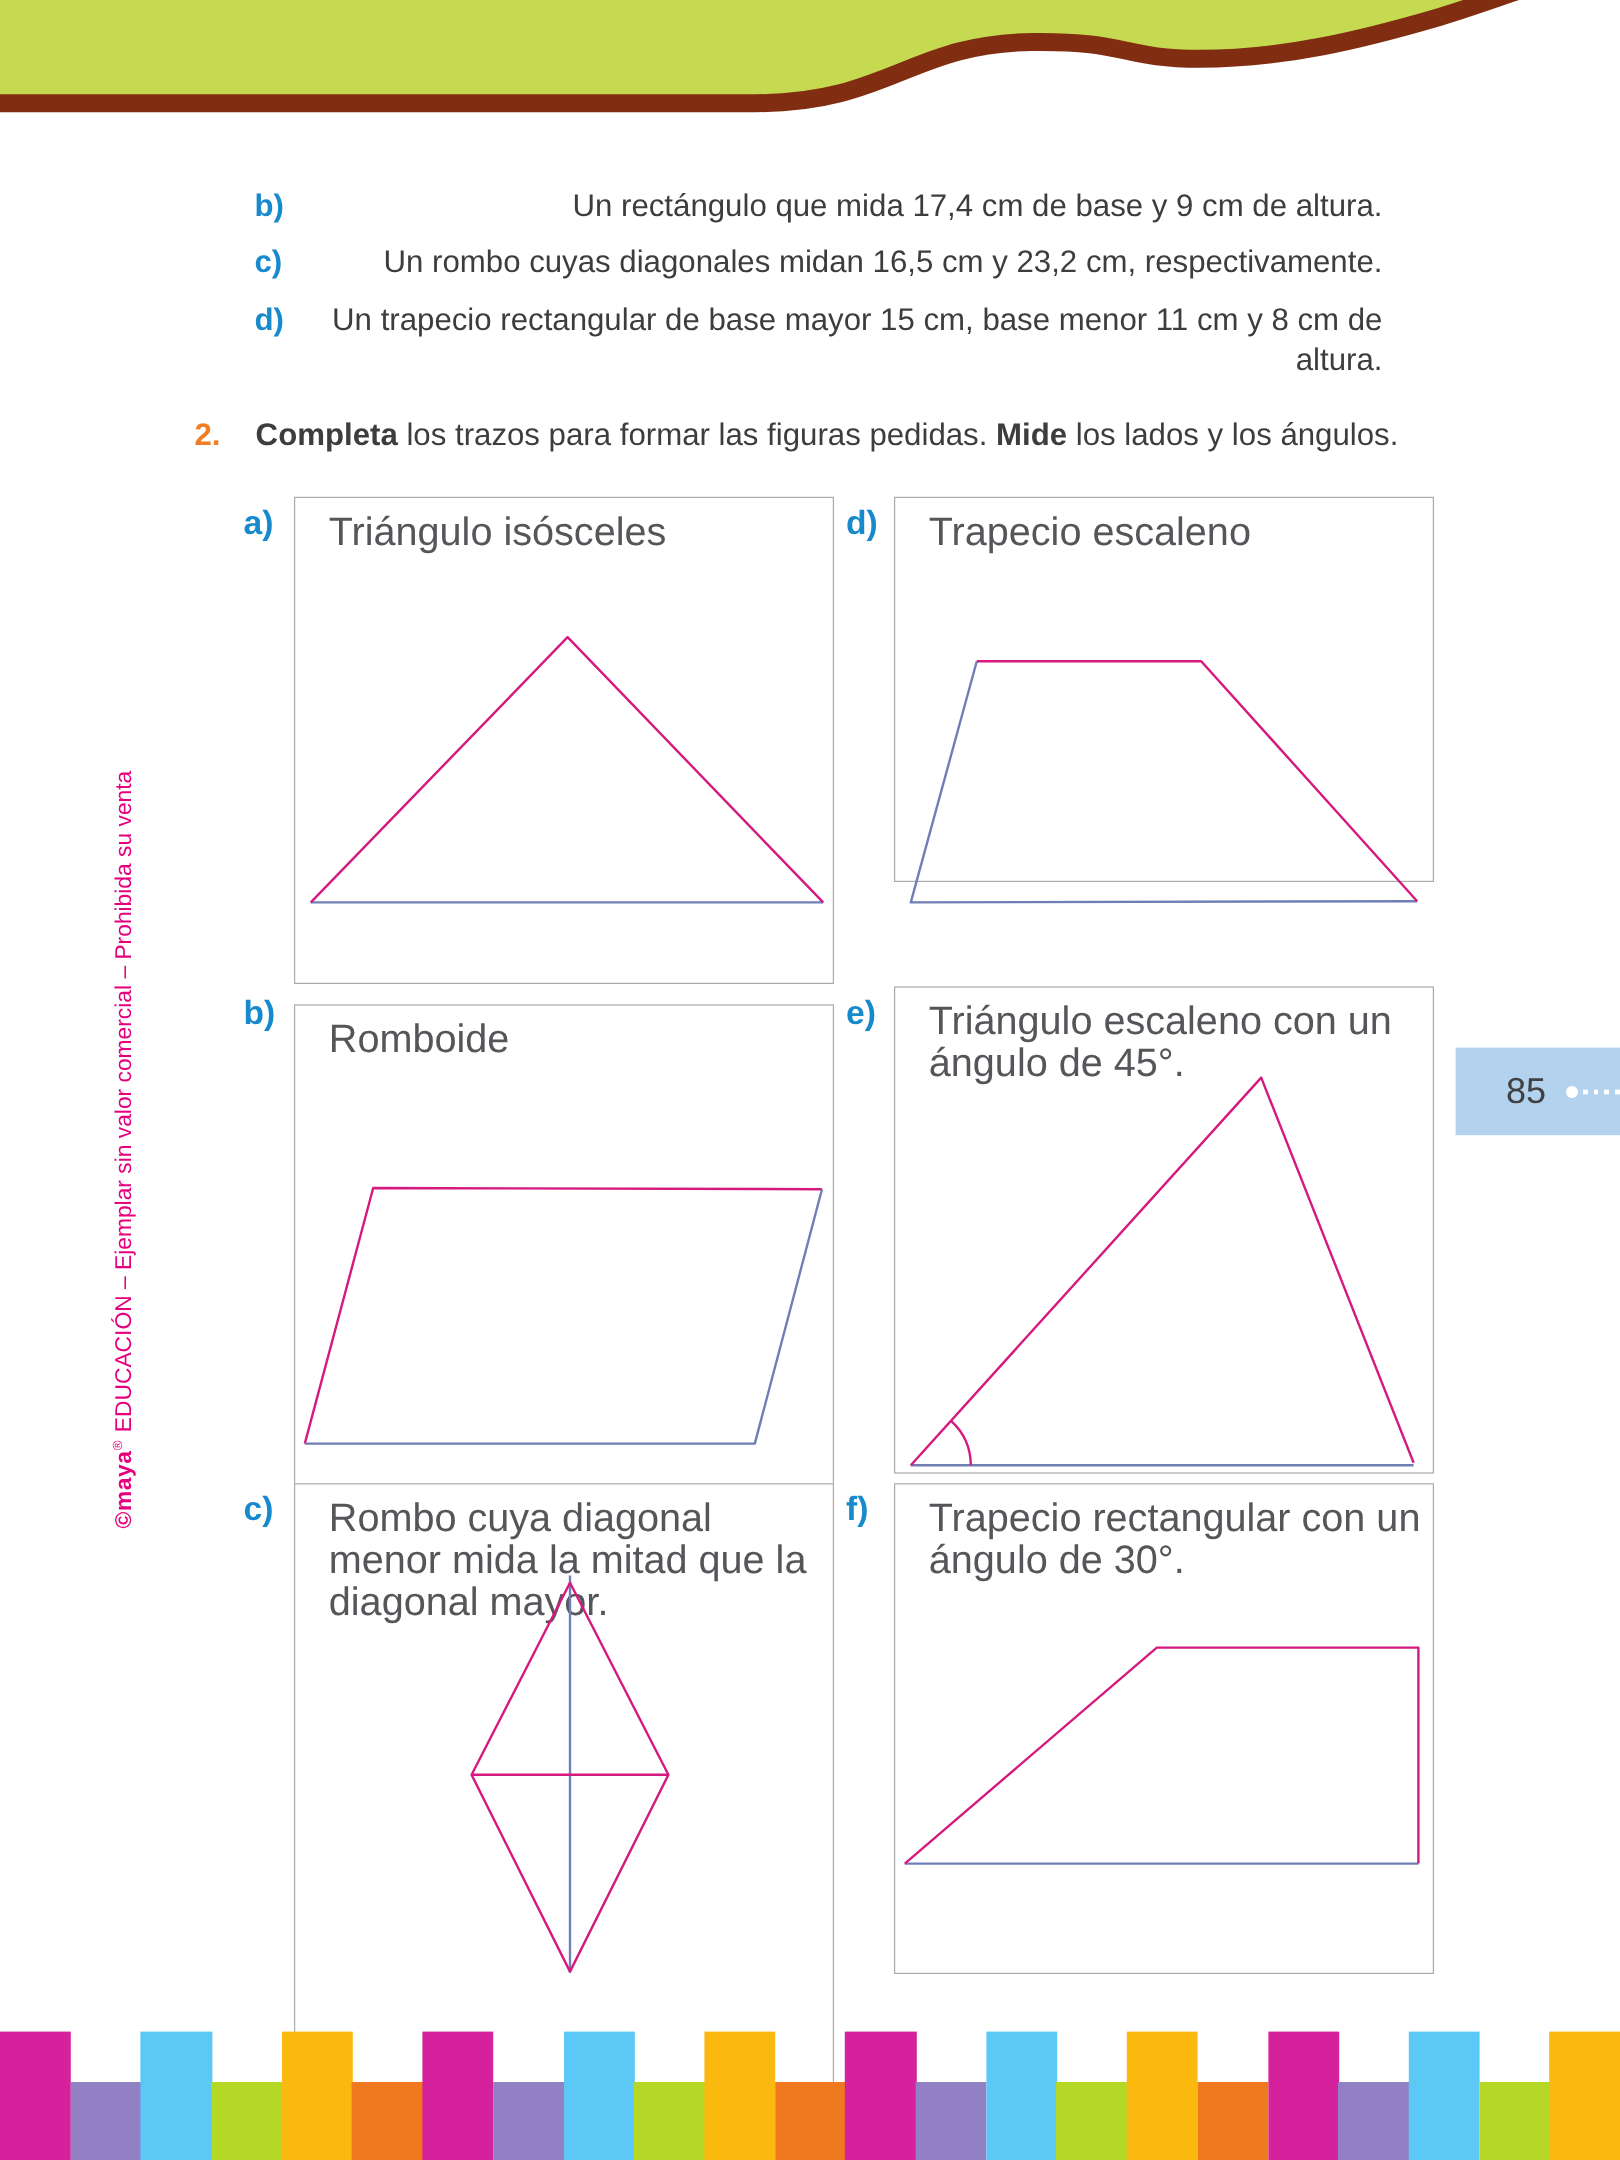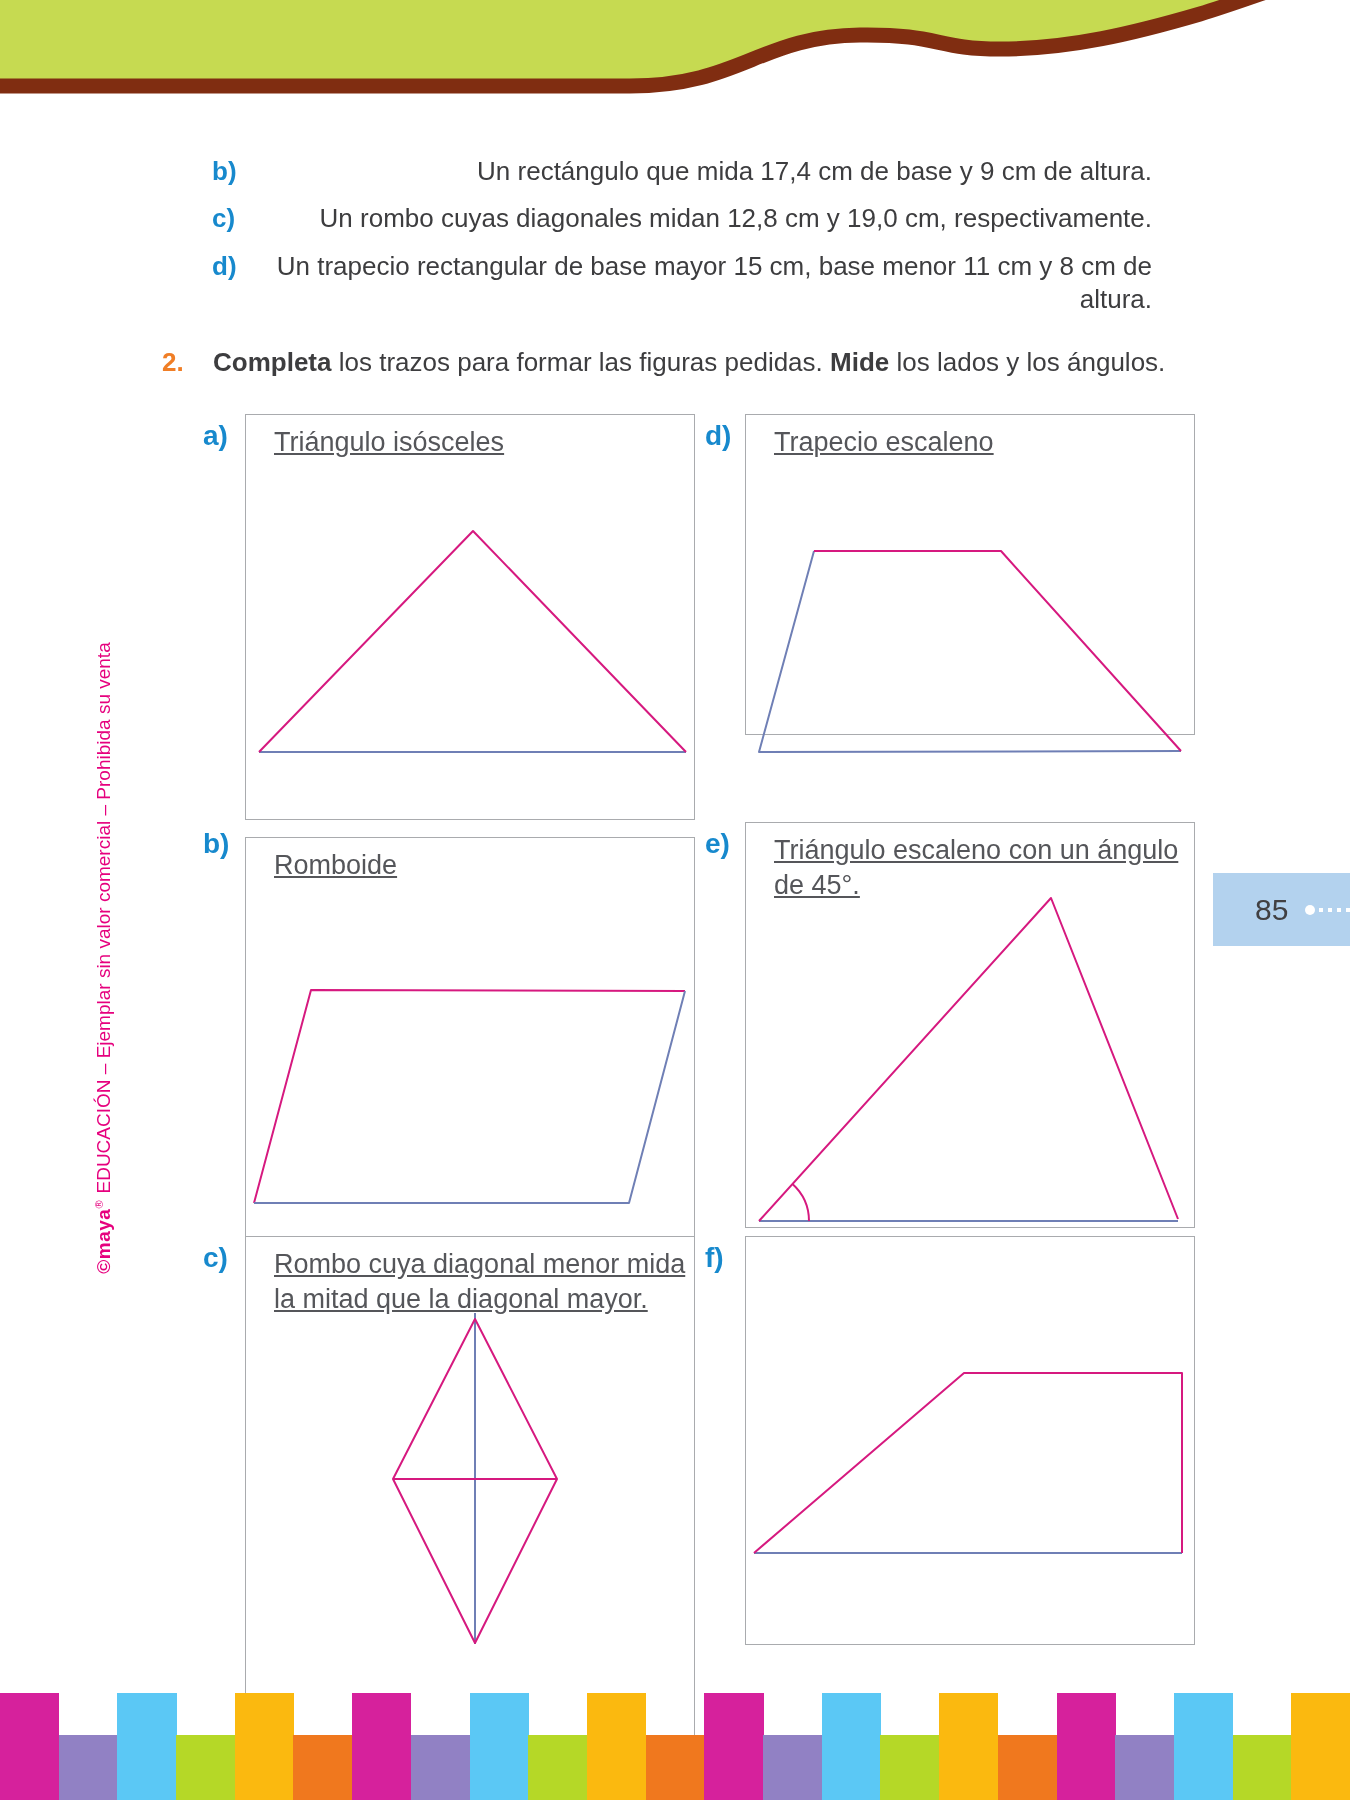--- a/index.html
+++ b/index.html
@@ -23,21 +23,21 @@
   .task-number{position:absolute;left:0;top:0;font-weight:bold;color:var(--accent_orange);}
   .task-text{position:absolute;left:51px;top:0;width:1000px;white-space:nowrap;}
   .bold{font-weight:bold;}
   
   .fig-box{
     position:absolute;width:450px;background:#fff;
     border:1px solid var(--box_border);box-sizing:border-box;
   }
   .fig-title{
     position:absolute;left:28px;top:10px;right:4px;
-    font-size:27px;line-height:35px;color:var(--box_title_text);text-decoration:underline;
+    font-size:33px;line-height:35px;color:var(--box_title_text);
   }
   .fig-svg{position:absolute;left:0;top:0;}
   .grid-letter{
     position:absolute;width:40px;font-size:28px;font-weight:bold;
     color:var(--accent_blue);
   }
   .mag{fill:none;stroke:var(--shape_magenta);stroke-width:2;stroke-linejoin:round;}
   .blu{fill:none;stroke:var(--shape_blue);stroke-width:2;stroke-linejoin:round;}
   
   .sidebar{
@@ -75,21 +75,21 @@
     <path class="band-green" d="M0,0 L0,86 L630,86 C740,86 760,36 860,35 C940,34 935,49 1000,49 C1070,49 1135,33 1200,14 C1240,2 1280,-14 1350,-36 L1350,0 Z"></path>
     <path class="band-wave" d="M0,86 L630,86 C740,86 760,36 860,35 C940,34 935,49 1000,49 C1070,49 1135,33 1200,14 C1240,2 1280,-14 1350,-36"></path>
   </svg>
 
   <div class="intro-item" style="left:212px;top:155px;">
     <span class="item-letter">b)</span>
     <div class="item-text">Un rectángulo que mida 17,4 cm de base y 9 cm de altura.</div>
   </div>
   <div class="intro-item" style="left:212px;top:202px;">
     <span class="item-letter">c)</span>
-    <div class="item-text">Un rombo cuyas diagonales  midan 12,8 cm y 19,0 cm, respectivamente.</div>
+    <div class="item-text">Un rombo cuyas diagonales  midan 16,5 cm y 23,2 cm, respectivamente.</div>
   </div>
   <div class="intro-item" style="left:212px;top:250px;">
     <span class="item-letter">d)</span>
     <div class="item-text">
       <div class="tline">Un trapecio rectangular de base mayor 15 cm, base menor 11 cm y 8 cm de</div>
       <div class="tline">altura.</div>
     </div>
   </div>
 
   <div class="task-line">
@@ -142,20 +142,21 @@
   <div class="fig-box" style="left:245px;top:1236px;height:503px;">
     <div class="fig-title">Rombo cuya diagonal menor mida la mitad que la diagonal mayor.</div>
     <svg class="fig-svg" width="448" height="407" viewBox="0 0 448 407">
       <line class="blu" x1="229" y1="76" x2="229" y2="412"></line>
       <polygon class="mag" points="229,82 311,242 229,406 147,242"></polygon>
       <line class="mag" x1="147" y1="242" x2="311" y2="242"></line>
     </svg>
   </div>
 
   <div class="fig-box" style="left:745px;top:1236px;height:409px;">
+    <div class="fig-title">Trapecio rectangular con un ángulo de 30°.</div>
     <svg class="fig-svg" width="448" height="407" viewBox="0 0 448 407">
       <line class="blu" x1="8" y1="316" x2="436" y2="316"></line>
       <polyline class="mag" points="8,316 218,136 436,136 436,316"></polyline>
     </svg>
   </div>
 
   <div class="sidebar">
     <span class="sb-brand">©maya</span><span class="sb-reg">®</span><span class="sb-rest">EDUCACIÓN – Ejemplar sin valor comercial – Prohibida su venta</span>
   </div>
 

